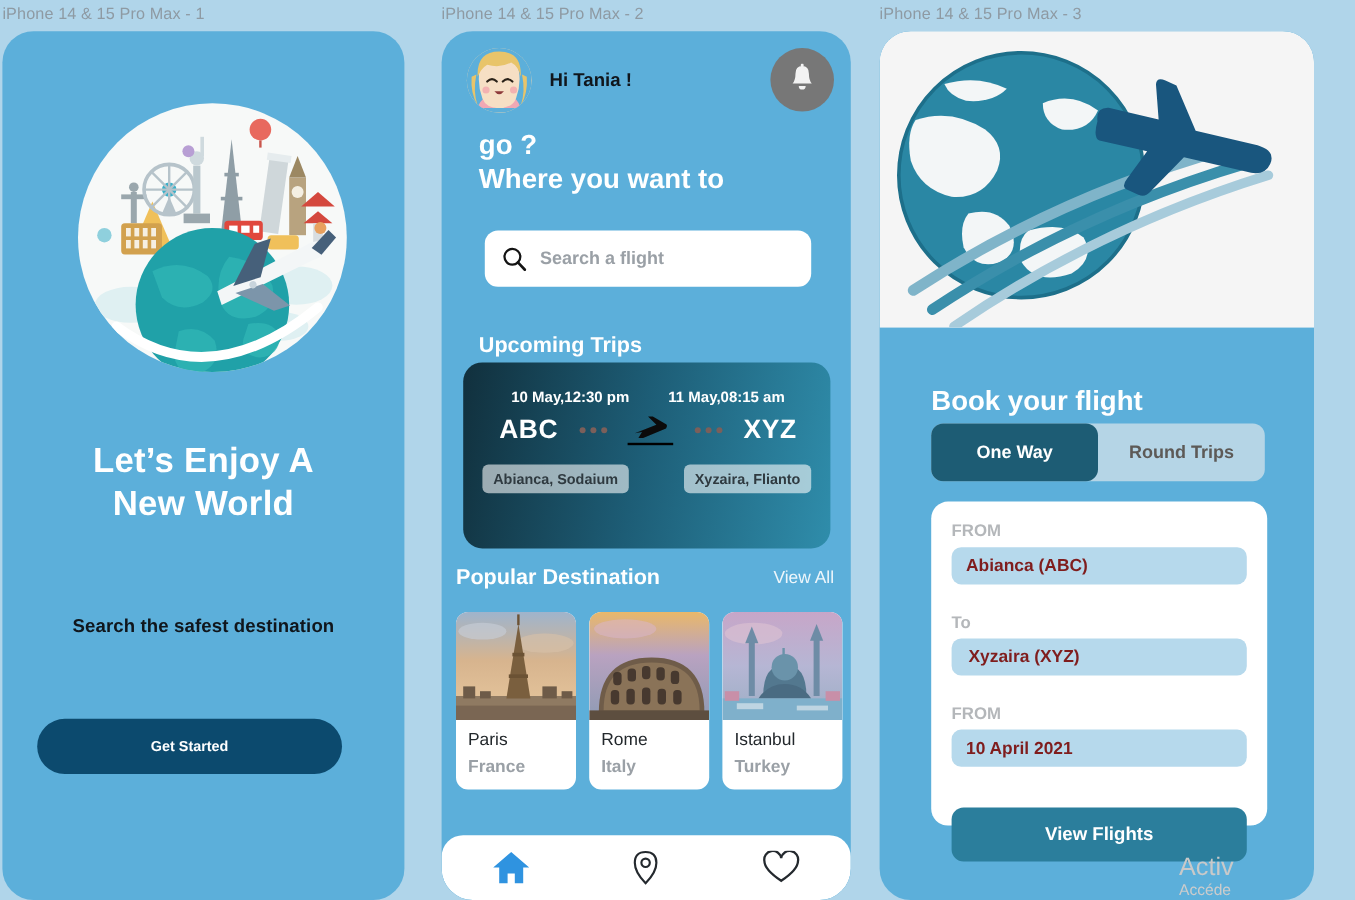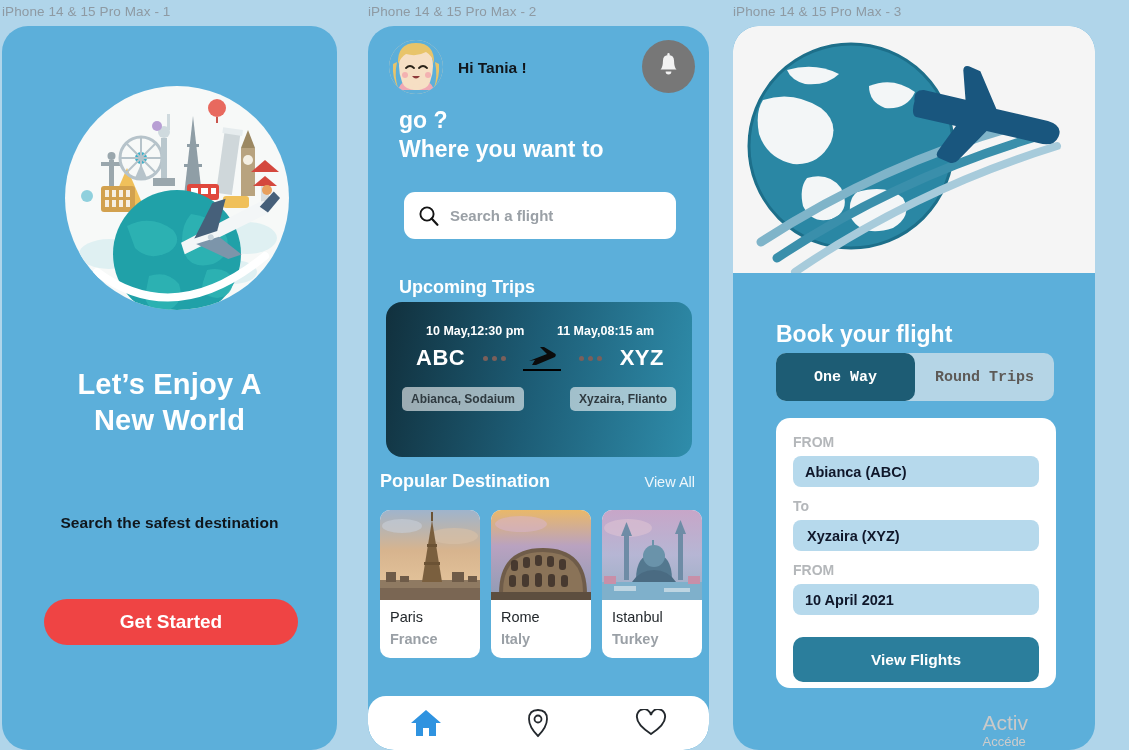--- a/index.html
+++ b/index.html
@@ -44,25 +44,25 @@
     color: #fff; font-size: 29px; font-weight: bold;
     line-height: 1.25; letter-spacing: .2px;
   }
   .s1-sub {
     position: absolute; left: 0; top: 488px; width: 335px;
     text-align: center;
     color: #10161c; font-size: 15.5px; font-weight: bold;
     letter-spacing: .1px;
   }
   .s1-btn {
-    position: absolute; left: 42px; top: 573px;
+    position: absolute; left: 29px; top: 573px;
     width: 254px; height: 46px;
-    background: #ef4444;
+    background: #0c4a6e;
     border: none; border-radius: 23px;
-    color: #fff; font-size: 19px; font-weight: bold;
+    color: #fff; font-size: 12px; font-weight: bold;
     font-family: "Liberation Sans", sans-serif;
     cursor: pointer;
   }
 
   
   .s2-avatar {
     position: absolute; left: 21px; top: 14px;
     width: 54px; height: 54px; border-radius: 50%;
     overflow: hidden; background: #f4d7b0;
   }
@@ -159,37 +159,37 @@
     color: #fff; font-size: 23px; font-weight: bold;
   }
   .s3-toggle {
     position: absolute; left: 43px; top: 327px;
     width: 278px; height: 48px;
     background: #b5d5e6; border-radius: 10px;
     display: flex; align-items: center;
   }
   .s3-seg {
     flex: 1; height: 48px; border: none; border-radius: 10px;
-    font-family: Liberation Mono, monospace;
+    font-family: Liberation Sans, sans-serif;
     font-size: 15px; font-weight: bold; cursor: pointer;
     background: transparent; color: #5d5a57;
   }
   .s3-seg.active { background: #1d5c74; color: #fff; }
   .s3-card {
     position: absolute; left: 43px; top: 392px;
     width: 280px; height: 270px;
     background: #fff; border-radius: 14px;
     padding: 16px 17px;
   }
   .s3-label { color: #b4b7ba; font-size: 14px; font-weight: bold; }
   .s3-field {
     background: #b6d9ec; border-radius: 8px;
-    height: 31px; margin-top: 6px; margin-bottom: 11px;
+    height: 31px; margin-top: 6px; margin-bottom: 23px;
     display: flex; align-items: center; padding: 0 12px;
-    color: #0f172a; font-size: 14.5px; font-weight: bold;
+    color: #7f1d1d; font-size: 14.5px; font-weight: bold;
     cursor: pointer;
   }
   .s3-field.indent { padding-left: 14px; }
   .s3-btn {
     width: 100%; height: 45px; margin-top: 11px;
     background: #2b7e9c; border: none; border-radius: 10px;
     color: #fff; font-size: 15.5px; font-weight: bold;
     font-family: "Liberation Sans", sans-serif; cursor: pointer;
   }
 

